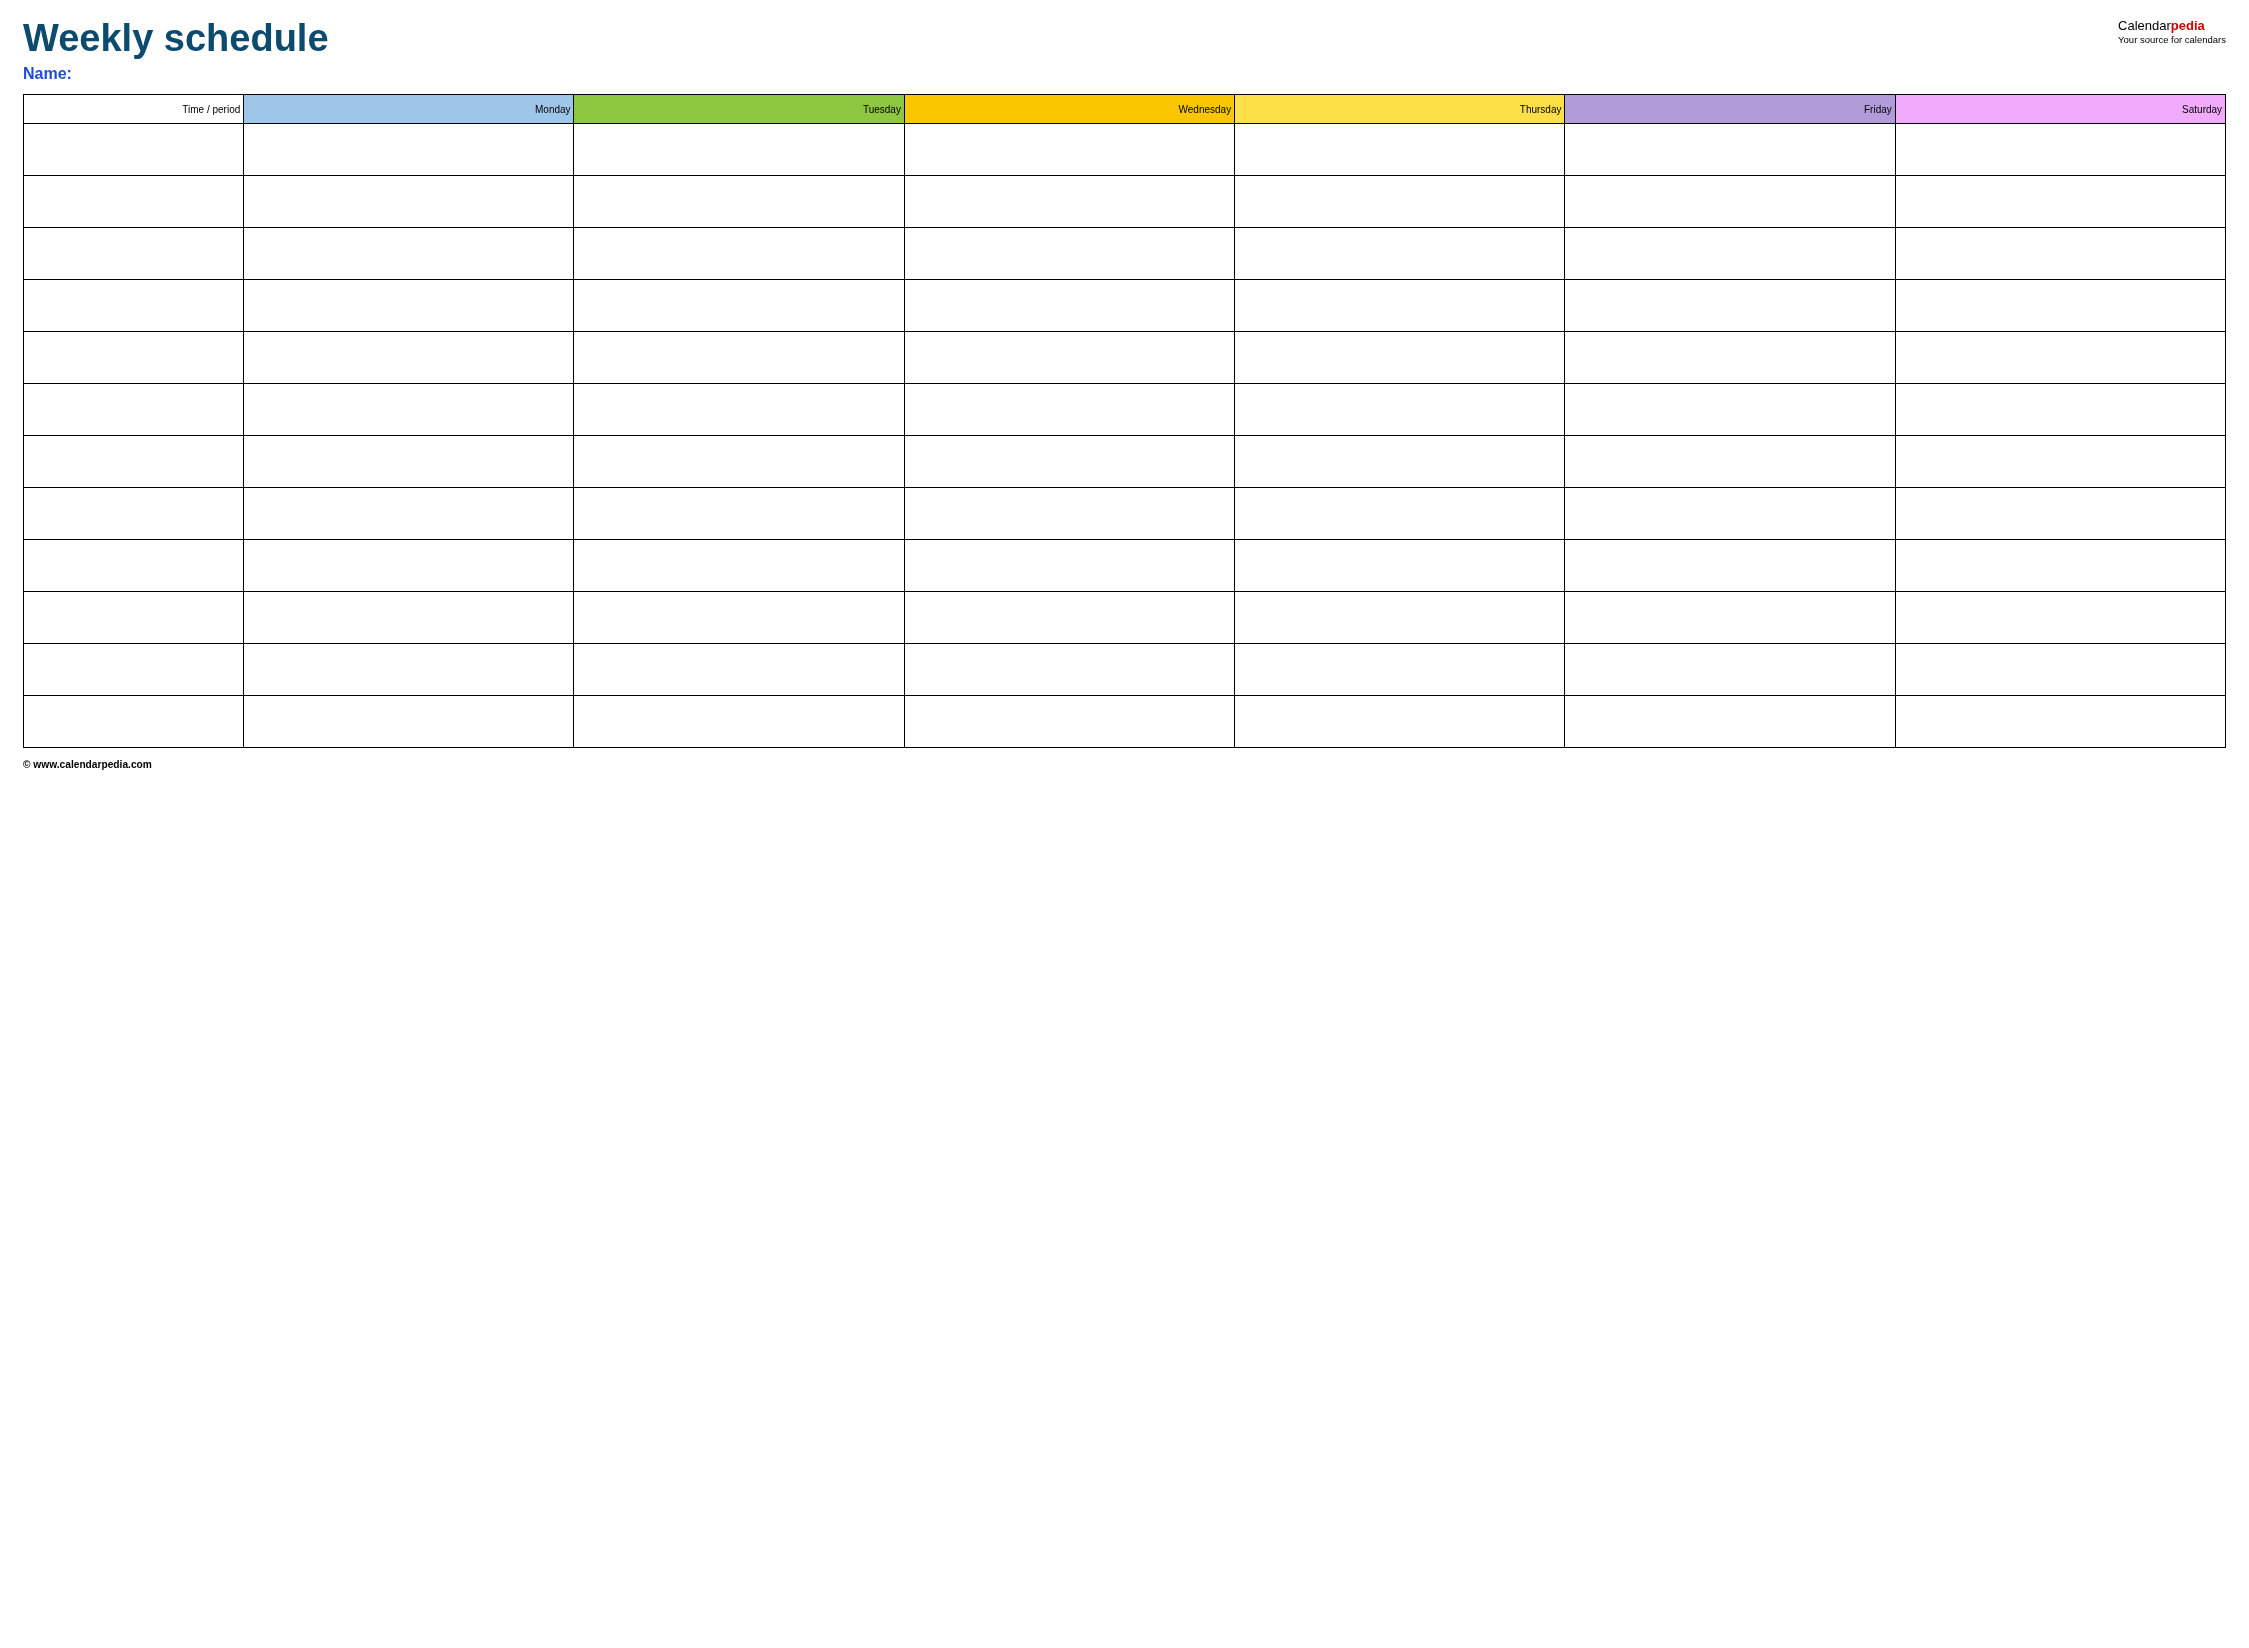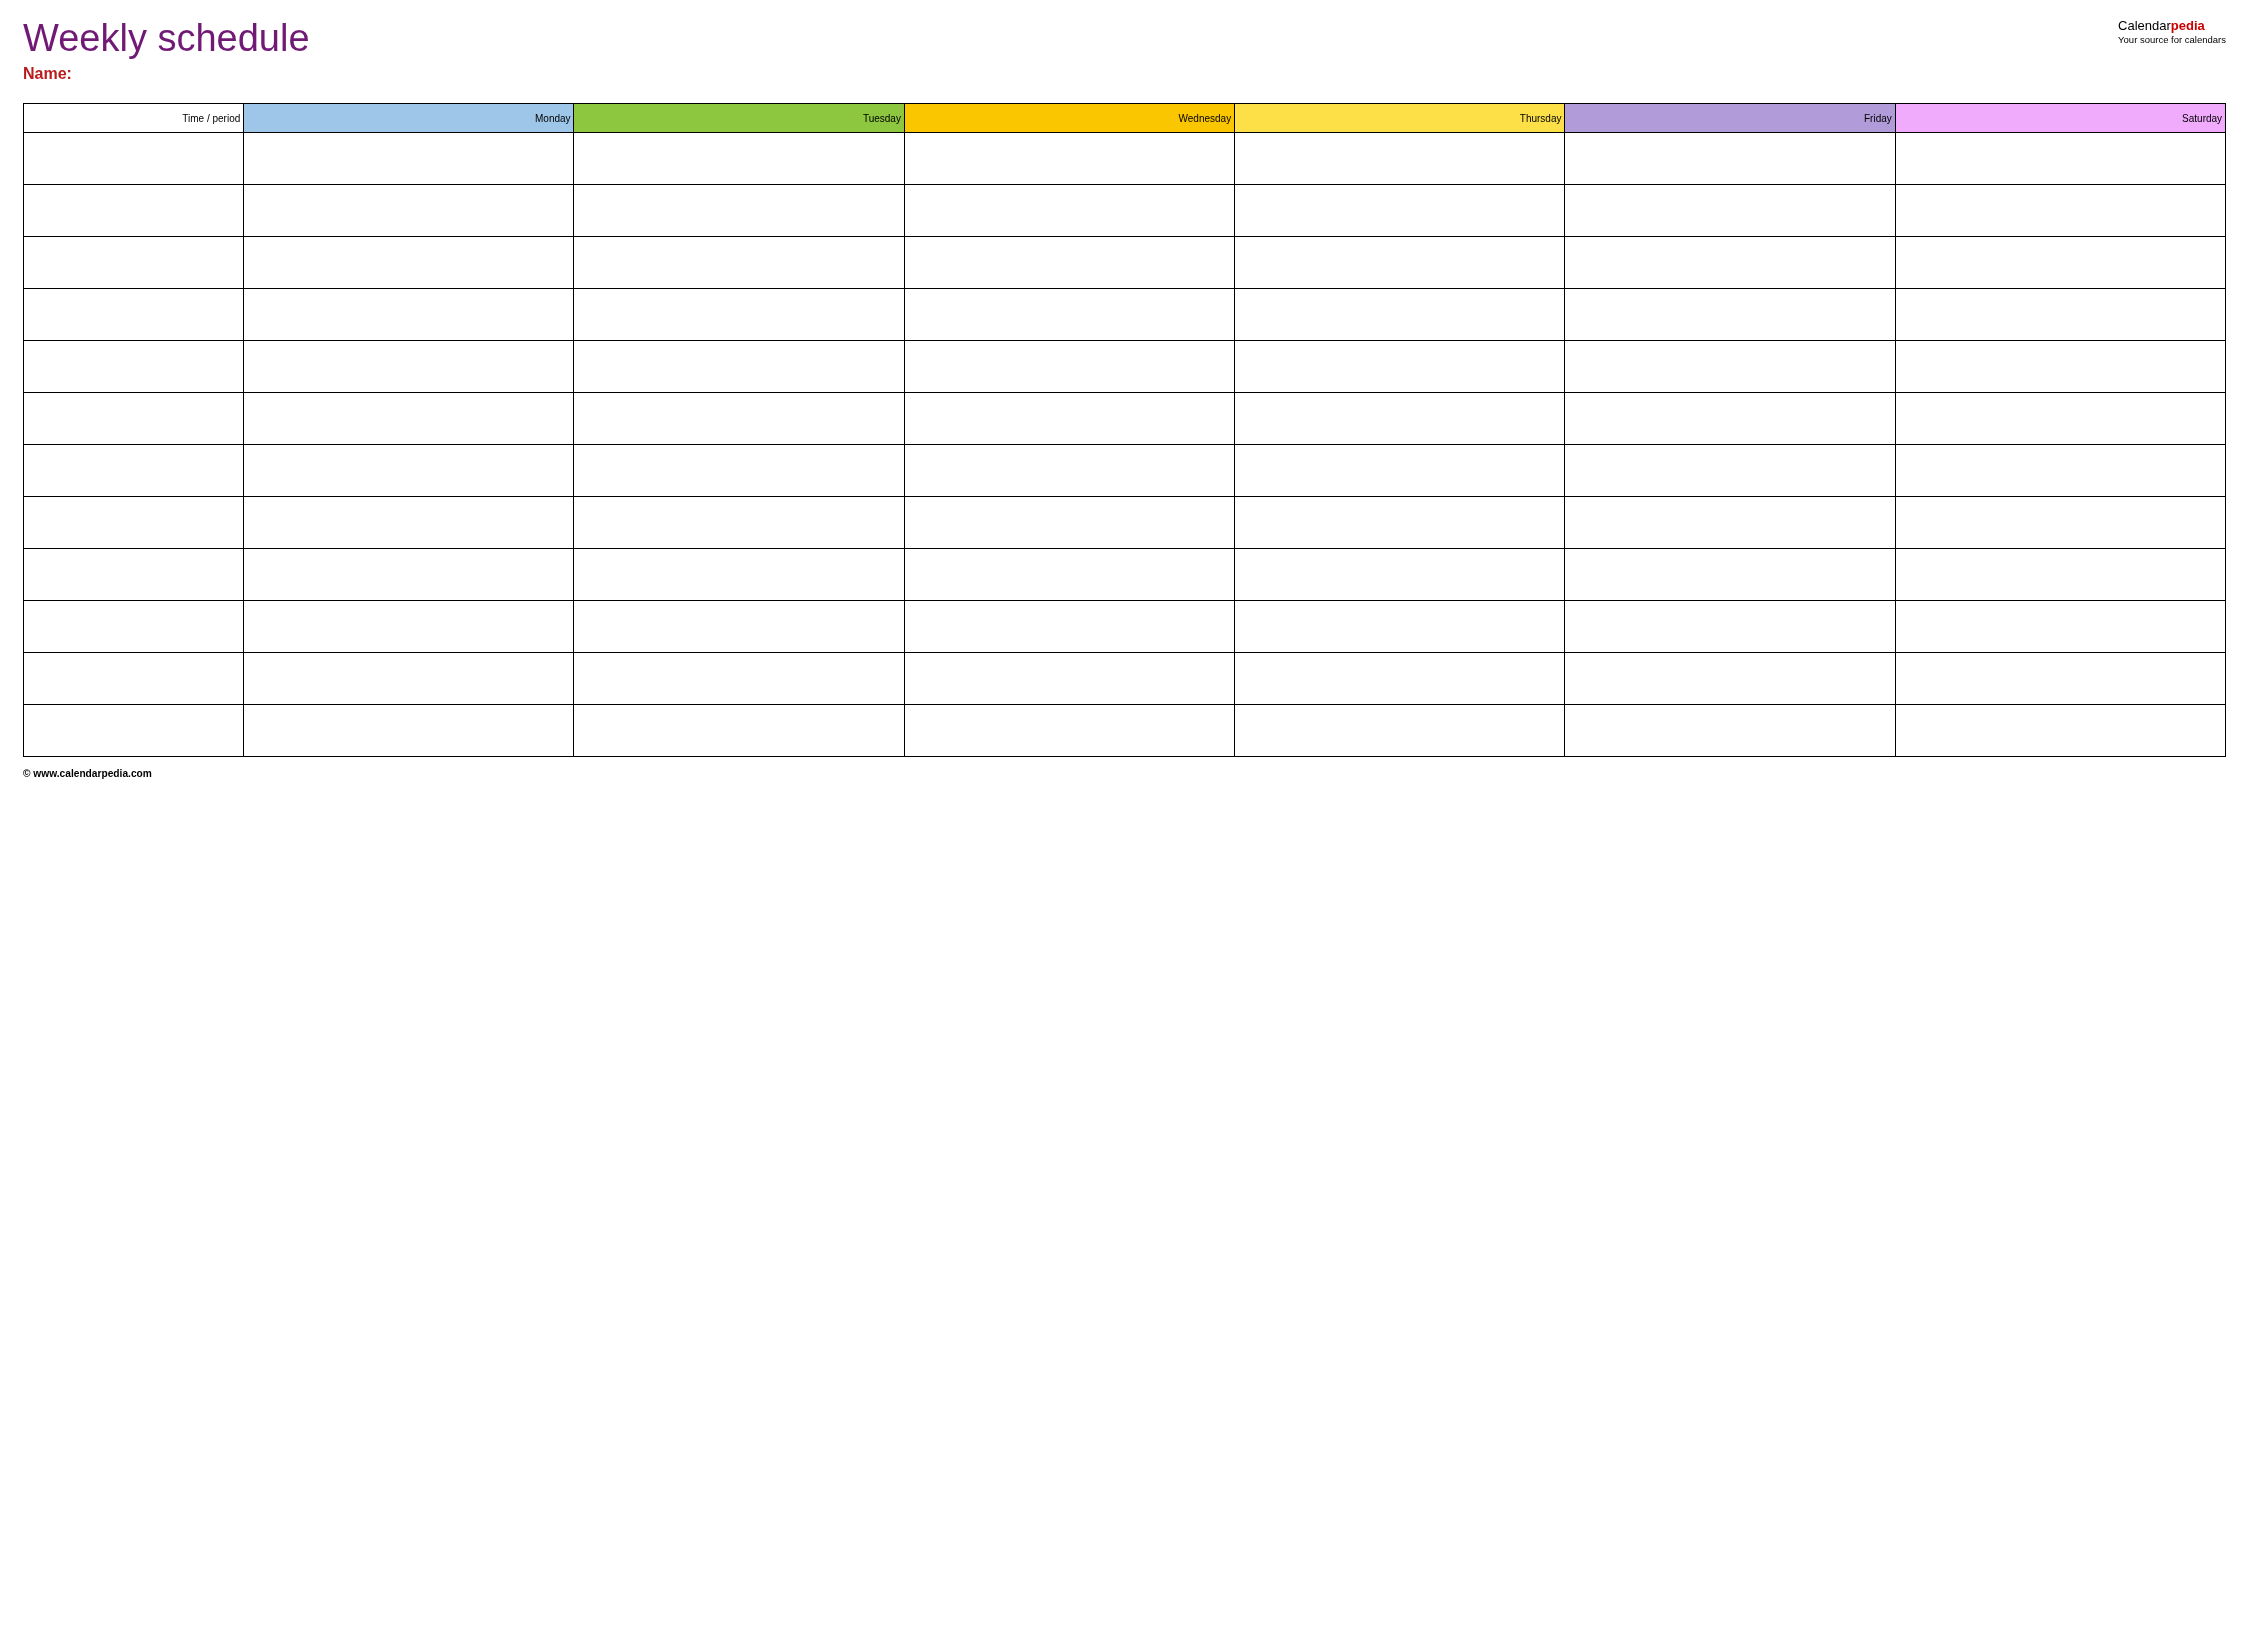--- a/index.html
+++ b/index.html
@@ -16,22 +16,22 @@
 
     .header-row {
       display: flex;
       justify-content: space-between;
       align-items: flex-start;
       margin-bottom: 5.8px;
     }
 
     .page-title {
       font-size: 38px;
-      font-weight: 400;
-      color: #701a75;
+      font-weight: 700;
+      color: #0c4a6e;
       line-height: 1.1;
     }
 
     .logo-container {
       text-align: left;
       line-height: 1.3;
     }
 
     .logo-calendar {
       font-size: 13px;
@@ -45,22 +45,22 @@
     }
 
     .logo-tagline {
       font-size: 9.5px;
       color: #000000;
     }
 
     .name-row {
       font-size: 16px;
       font-weight: bold;
-      color: #b91c1c;
-      margin-bottom: 20px;
+      color: #1d4ed8;
+      margin-bottom: 11px;
     }
 
     .schedule-table {
       width: 100%;
       border-collapse: collapse;
       border: 1.8px solid #000000;
     }
 
     .schedule-table th,
     .schedule-table td {

